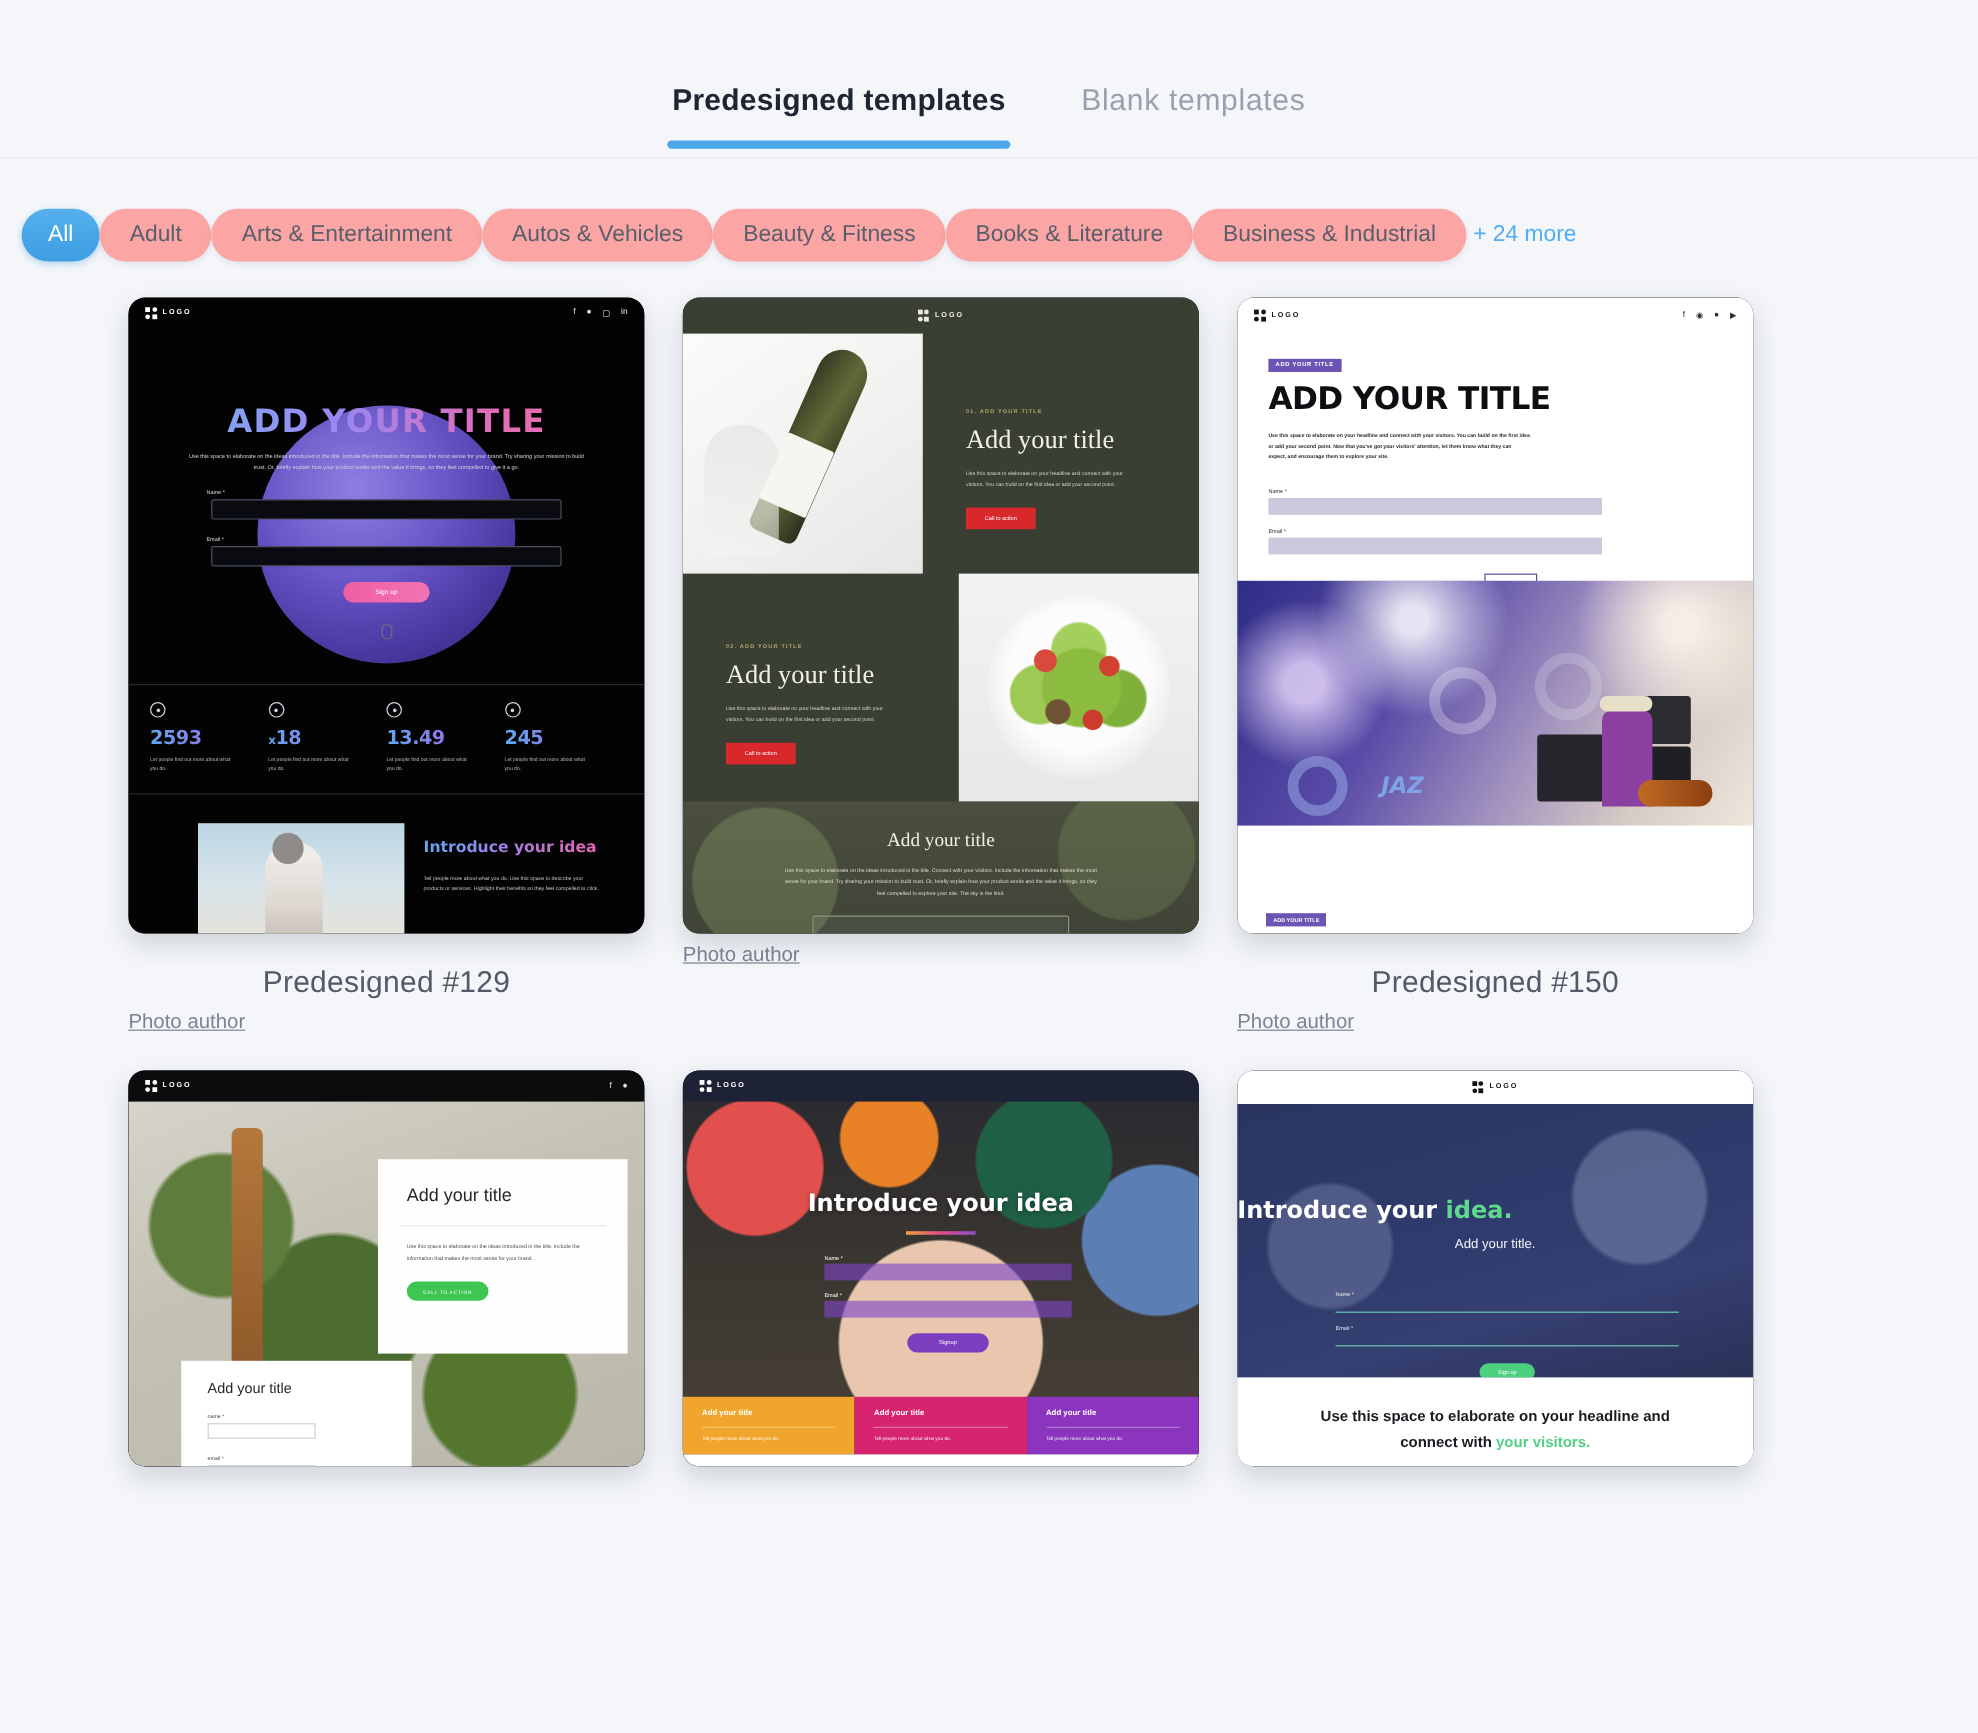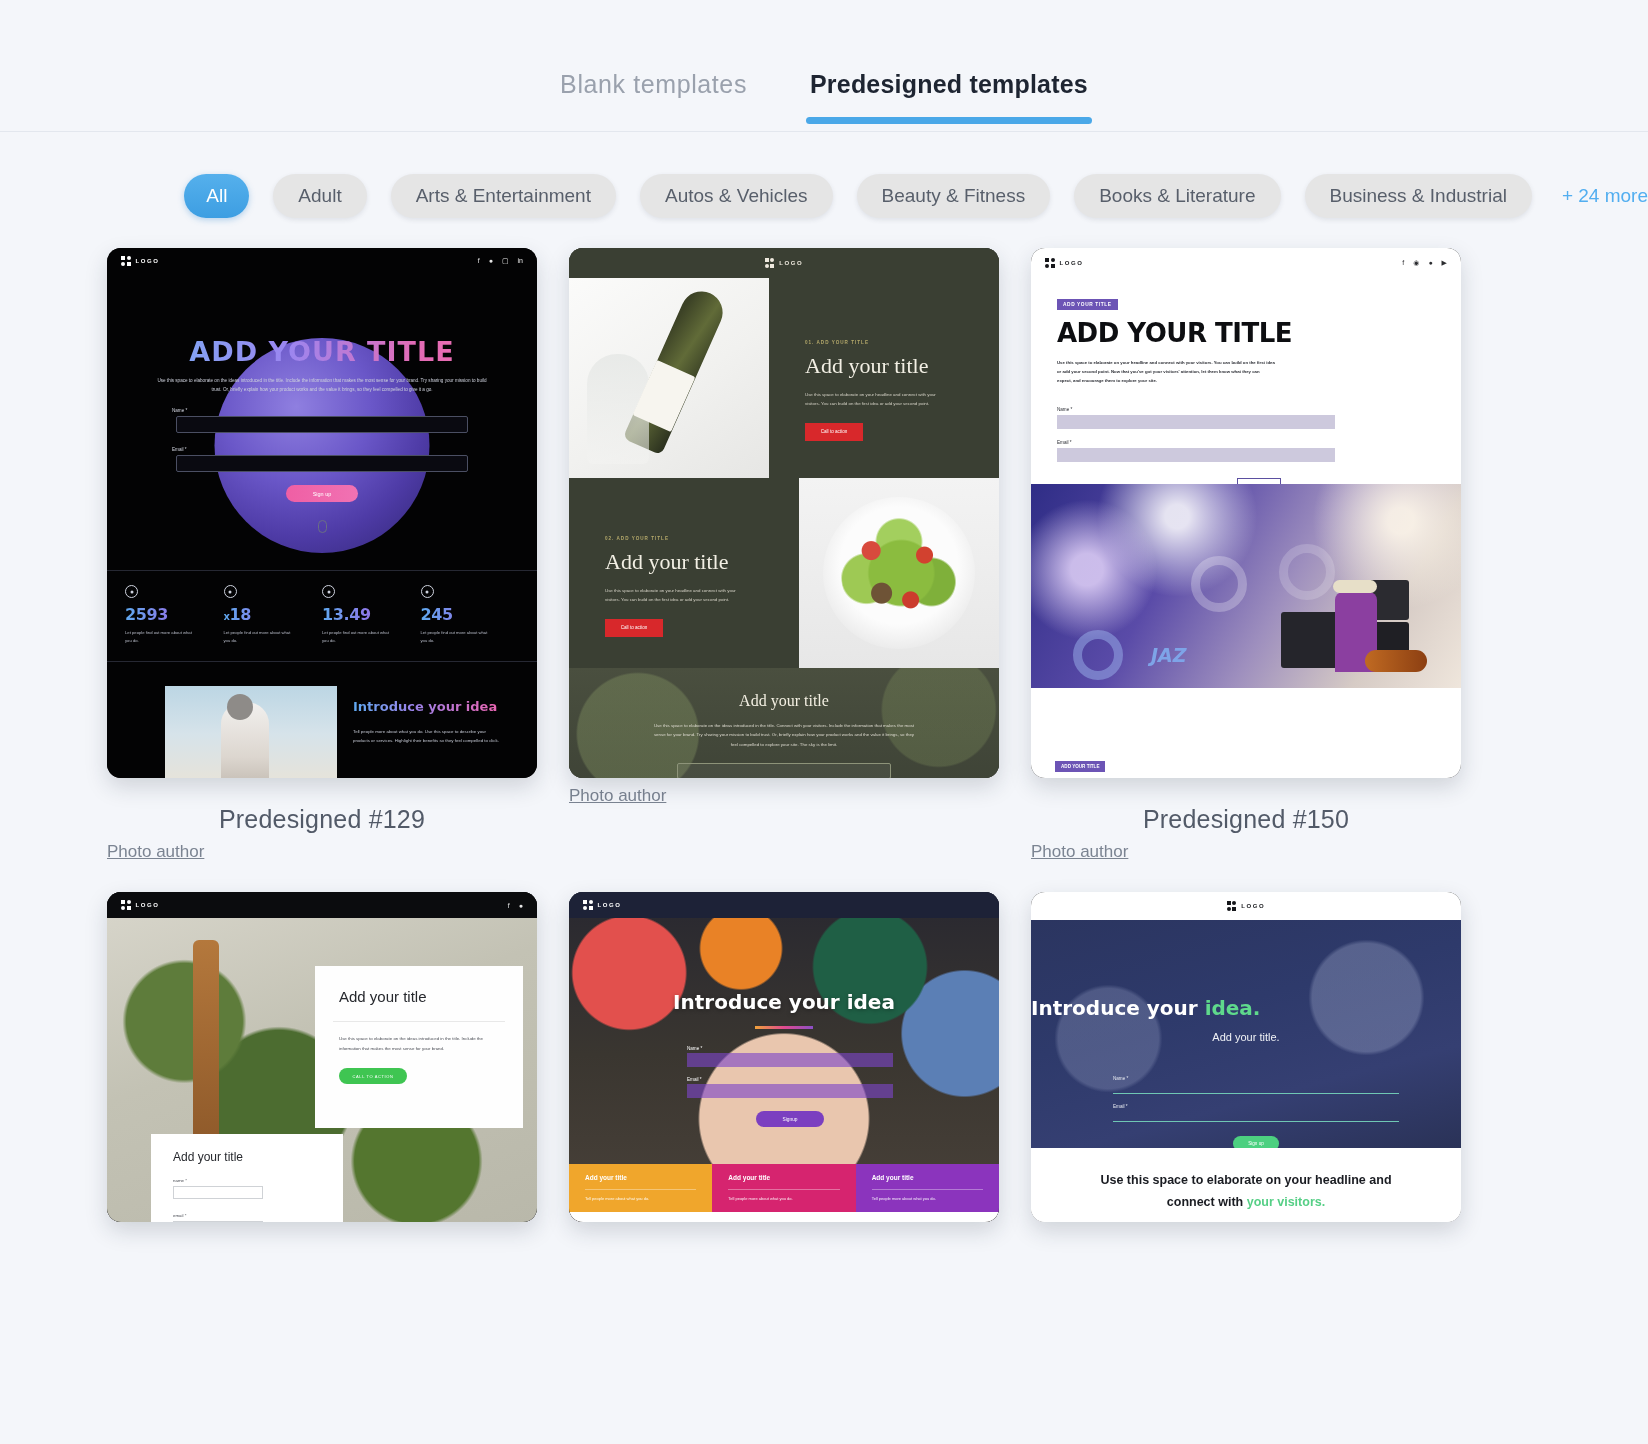--- a/index.html
+++ b/index.html
@@ -52,31 +52,29 @@
     left: 0; right: 0; bottom: -3px;
     height: 7px;
     background: #4aa8e8;
     border-radius: 4px;
   }
 
   
   .chips {
     display: flex;
     align-items: center;
-    gap: 24px;
     padding: 42px 0 0 18px;
-    justify-content: flex-end;
   }
   .chip {
     border-radius: 22px;
     font-size: 19px;
     padding: 11px 25px;
     white-space: nowrap;
     cursor: pointer;
-    background: #e5e5e5;
+    background: #fca5a5;
     color: #585f6b;
     box-shadow: 0 2px 5px rgba(40,50,70,0.10);
     border: none;
   }
   .chip.active {
     background: linear-gradient(180deg,#55b0ec 0%,#3d9ee2 100%);
     color: #ffffff;
     box-shadow: 0 2px 6px rgba(60,140,210,0.35);
     padding: 11px 22px;
   }
@@ -449,22 +447,22 @@
   .t6 .white h4 em { font-style: normal; color: #56cf86; }
 </style>
 </head>
 <body>
 
 <div class="page">
 
 
   <div class="tabs-wrap">
     <div class="tabs">
+      <div class="tab active">Predesigned templates</div>
       <div class="tab inactive">Blank templates</div>
-      <div class="tab active">Predesigned templates</div>
     </div>
   </div>
 
   <div class="chips">
     <div class="chip active">All</div>
     <div class="chip">Adult</div>
     <div class="chip">Arts &amp; Entertainment</div>
     <div class="chip">Autos &amp; Vehicles</div>
     <div class="chip">Beauty &amp; Fitness</div>
     <div class="chip">Books &amp; Literature</div>

